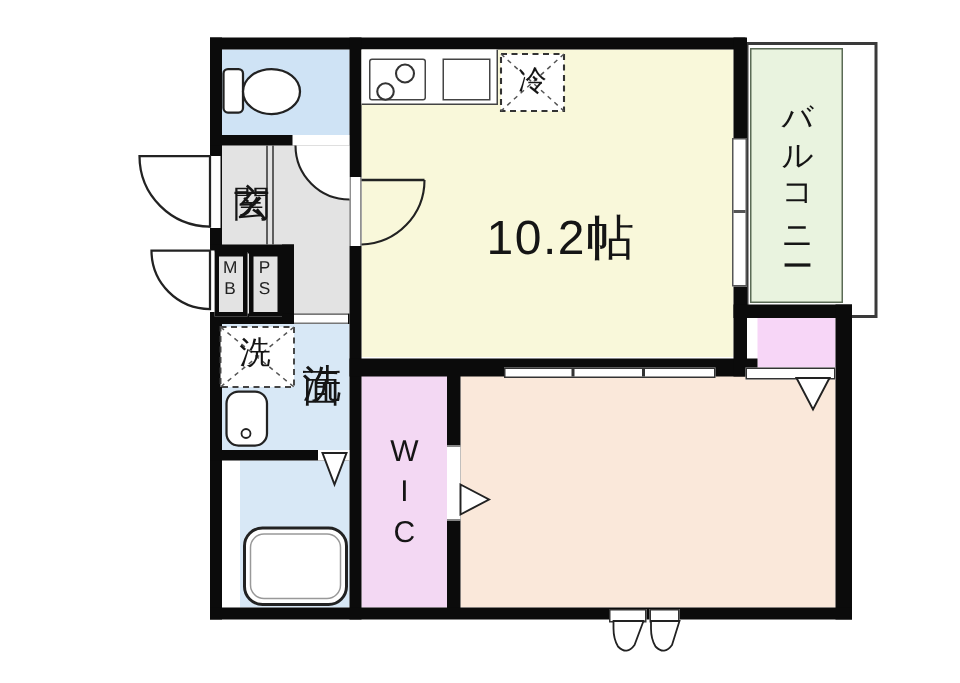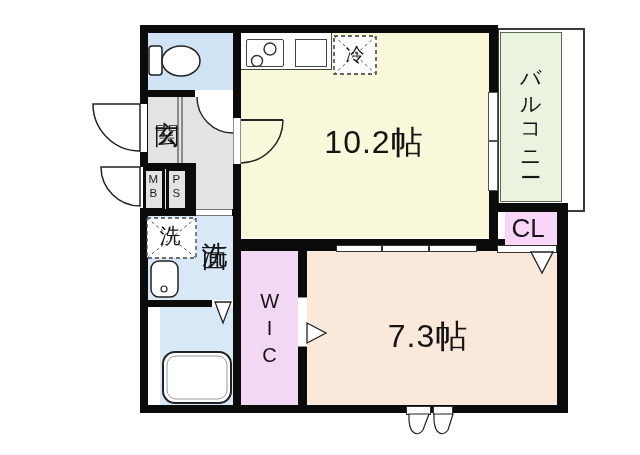--- a/index.html
+++ b/index.html
@@ -125,30 +125,24 @@
     <rect x="167" y="356" width="60" height="43" rx="9" fill="none" stroke="#999" stroke-width="1"></rect>
 
     <path d="M215 302 L231 302 L223 323 Z" fill="#ffffff" stroke="#222" stroke-width="1.3"></path>
     <path d="M531 252 L553 252 L542 273 Z" fill="#ffffff" stroke="#222" stroke-width="1.3"></path>
     <path d="M307 323 L307 343 L326 333 Z" fill="#ffffff" stroke="#222" stroke-width="1.3"></path>
 
     <path d="M409 414 L429 414 L423 430 Q418 437 412 431 Q409 426 409 419 Z" fill="#ffffff" stroke="#222" stroke-width="1.2"></path>
     <path d="M434 414 L453 414 L448 430 Q443 437 437 431 Q434 426 434 419 Z" fill="#ffffff" stroke="#222" stroke-width="1.2"></path>
   </svg>
 
-  <div class="lab center" style="left:294px;top:128px;width:160px;height:28px;justify-content:center;">
+  <div class="lab center" style="left:294px;top:144px;width:160px;height:28px;justify-content:center;">
     <span class="big2">10.2帖</span>
   </div>
-  <div class="lab center" style="left:348px;top:322px;width:160px;height:28px;">
-    <span class="big2">7.3帖</span>
-  </div>
   <div class="lab vt" style="left:519px;top:54px;height:150px;font-size:21px;letter-spacing:4px;">バルコニー</div>
-  <div class="lab center" style="left:505px;top:214px;width:46px;height:28px;font-size:26px;">
-    <span>CL</span>
-  </div>
   <div class="lab vt" style="left:258px;top:290px;height:88px;font-size:20px;letter-spacing:5px;">WIC</div>
   <div class="lab vt" style="left:154px;top:102px;height:60px;font-size:24px;letter-spacing:4px;">玄関</div>
   <div class="lab vt" style="left:201px;top:221px;height:74px;font-size:26px;letter-spacing:5px;">洗面</div>
   <div class="lab center" style="left:156px;top:224px;width:28px;height:24px;font-size:21px;">
     <span>洗</span>
   </div>
   <div class="lab center" style="left:343px;top:44px;width:24px;height:22px;font-size:19px;">
     <span>冷</span>
   </div>
   <div class="lab vt" style="left:147px;top:173px;height:34px;font-size:11.5px;letter-spacing:2px;color:#222;">MB</div>

